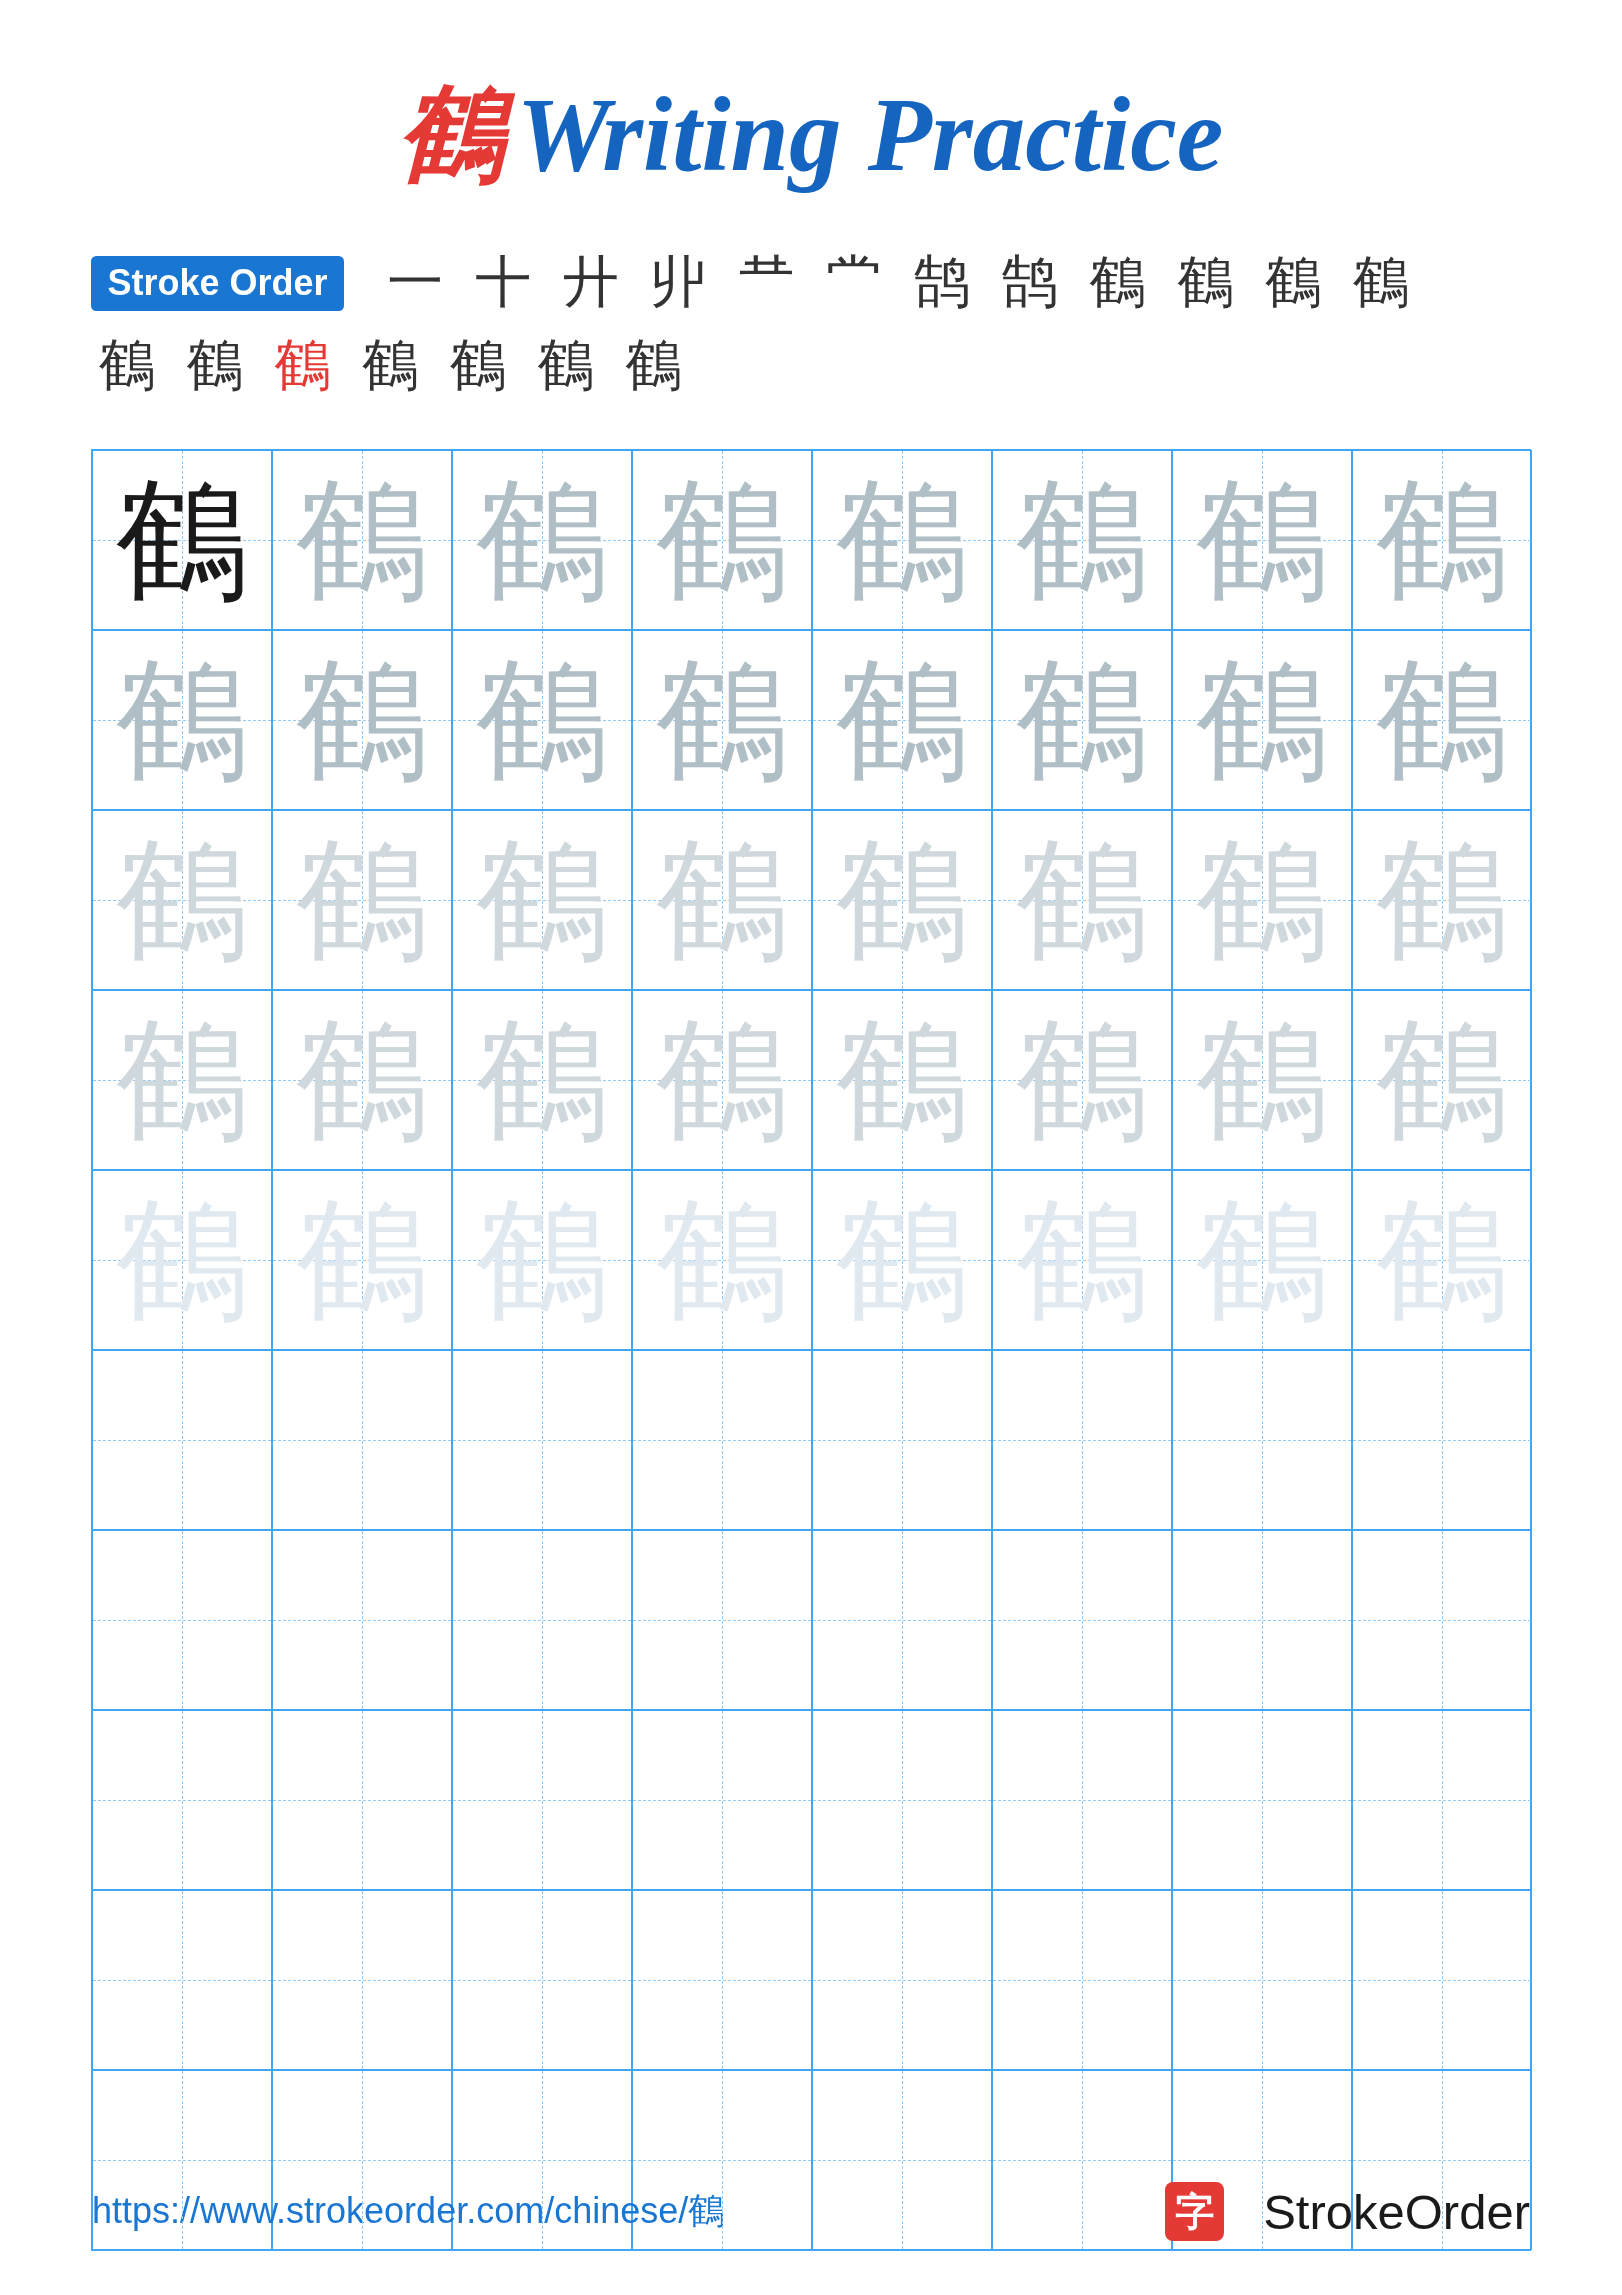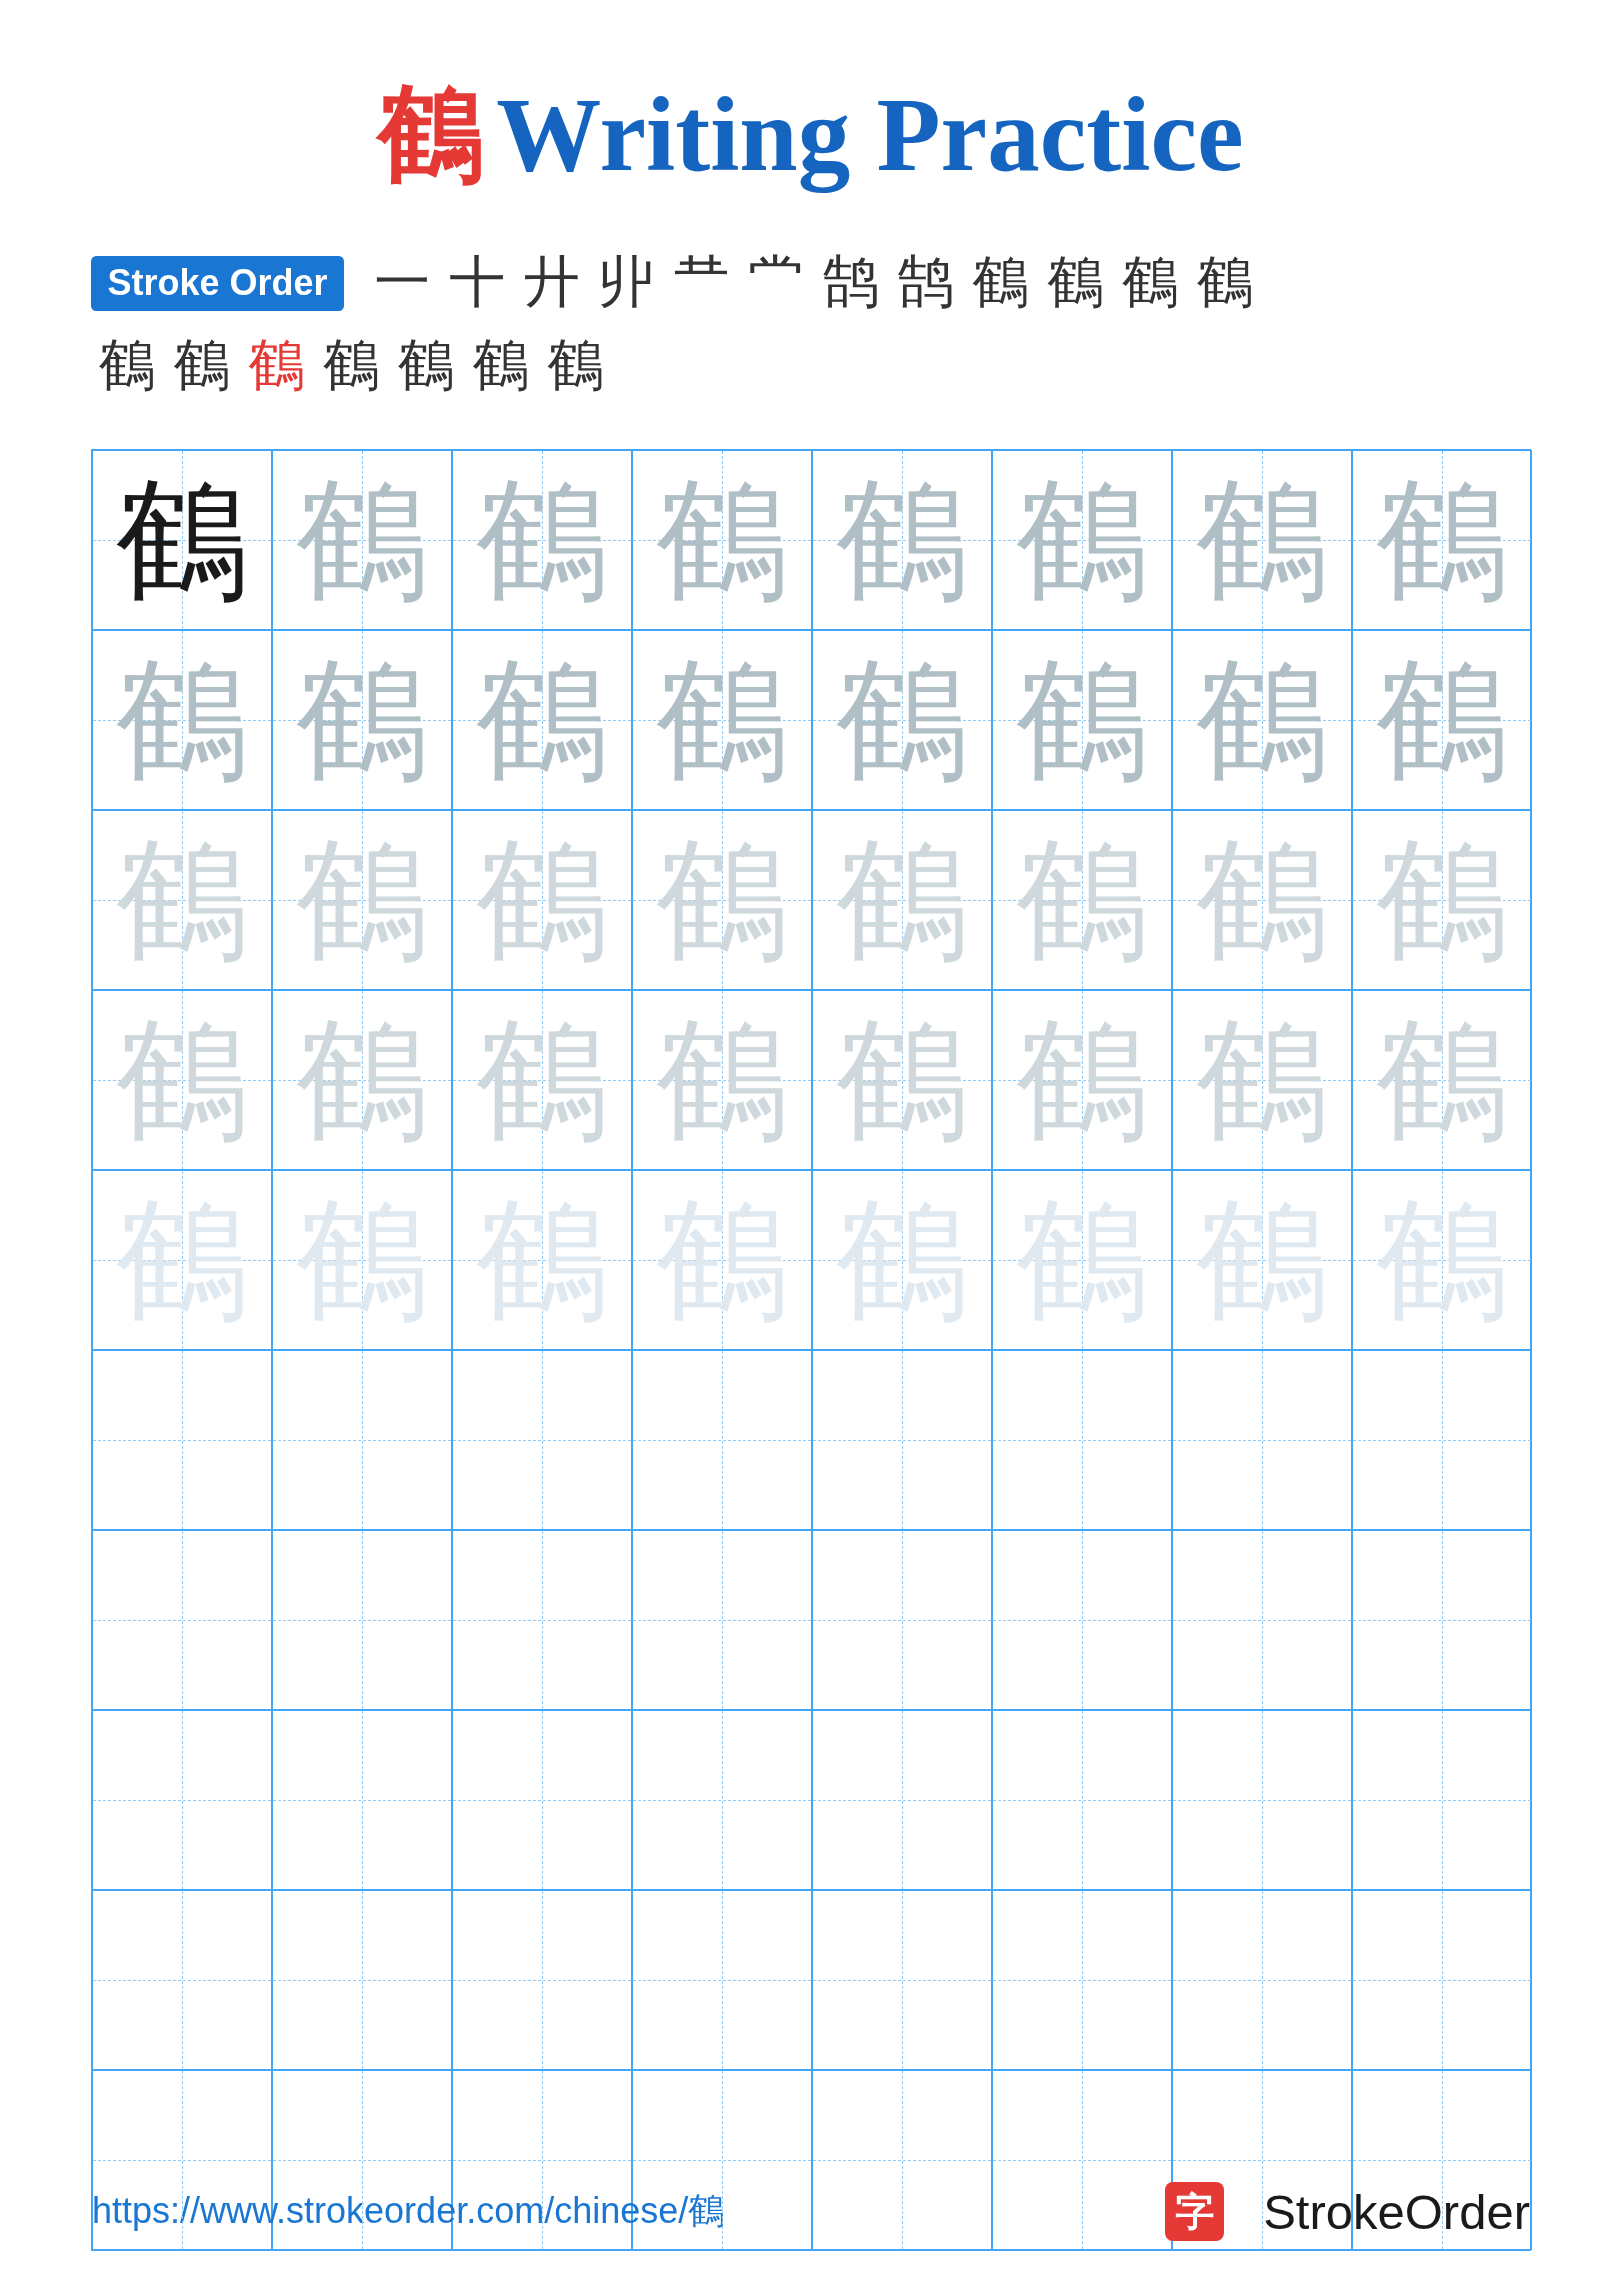--- a/index.html
+++ b/index.html
@@ -28,38 +28,39 @@
       margin-top: 65px;
       margin-bottom: 39px;
       text-align: center;
     }
 
     .title-text {
       font-size: 105px;
       font-weight: bold;
       color: #1565c0;
       font-family: serif;
+      font-style: italic;
     }
 
     .title-char {
       color: #e53935;
       margin-right: 13px;
     }
 
     
     .stroke-order-section {
       width: 1440px;
       margin-bottom: 39px;
     }
 
     .stroke-order-row {
       display: flex;
       align-items: center;
       flex-wrap: wrap;
-      gap: 3px;
+      gap: 16px;
       margin-bottom: 6.5px;
     }
 
     .stroke-order-badge {
       background: #1976d2;
       color: white;
       font-size: 36px;
       font-family: sans-serif;
       font-weight: bold;
       padding: 6.5px 16.4px;

